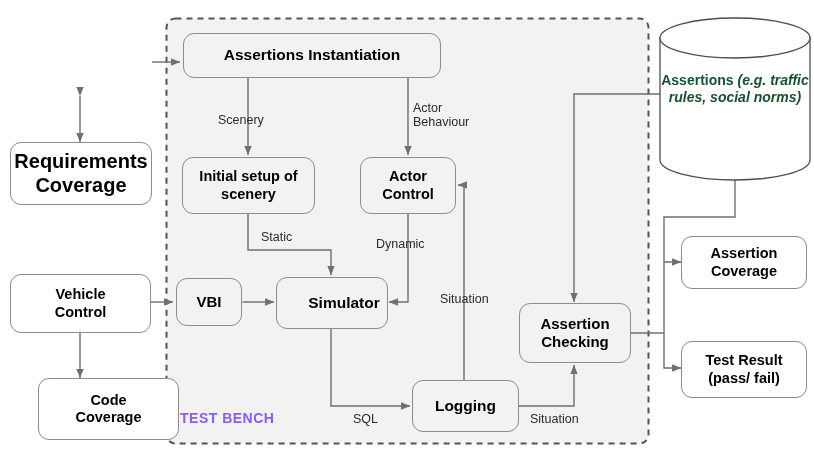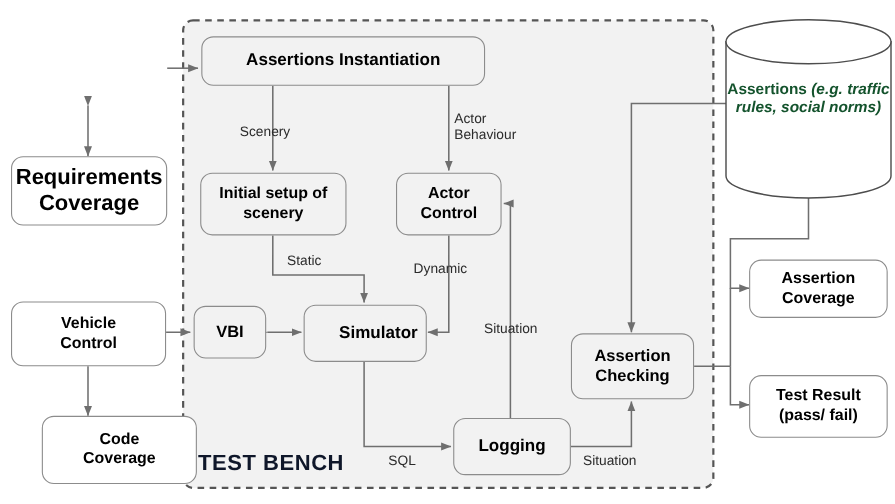--- a/index.html
+++ b/index.html
@@ -51,23 +51,23 @@
     position: absolute;
     color: #2b2b2b;
     font-weight: normal;
     font-size: 12.5px;
     white-space: nowrap;
     z-index: 4;
     background: transparent;
   }
   .bench-label {
     position: absolute;
-    color: #0f172a;
+    color: #8b5cf6;
     font-weight: bold;
-    font-size: 20px;
+    font-size: 14px;
     letter-spacing: 0.5px;
     z-index: 2;
   }
   .cyl-text {
     position: absolute;
     text-align: center;
     font-weight: bold;
     color: #14532d;
     line-height: 1.2;
     z-index: 4;

